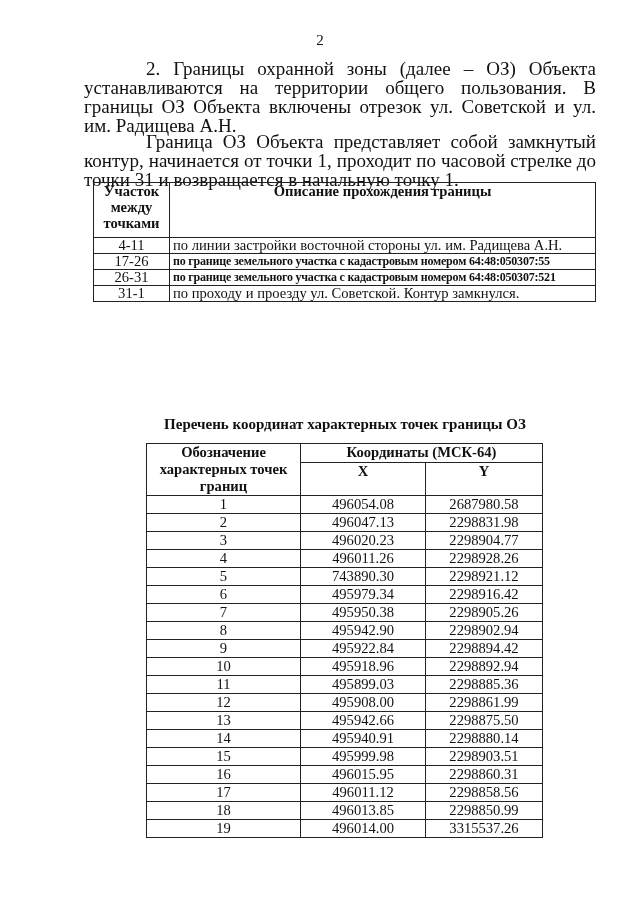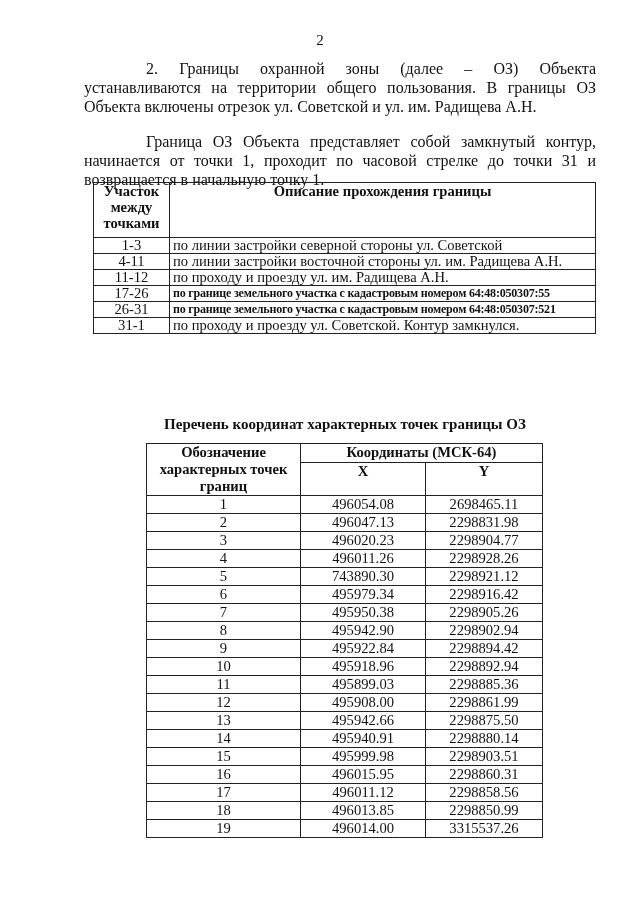--- a/index.html
+++ b/index.html
@@ -1,19 +1,19 @@
 <!DOCTYPE html>
 <html><head>
 <meta charset="utf-8">
 <style>
   html, body { margin: 0; padding: 0; background: #ffffff; }
   body { width: 640px; height: 905px; position: relative; overflow: hidden;
          font-family: "Liberation Serif", "DejaVu Serif", serif; color: #111; }
   .page-num { position: absolute; top: 32px; left: 0; width: 640px; text-align: center; font-size: 15px; }
-  .para { position: absolute; left: 84px; width: 512px; font-size: 16px; line-height: 19px; text-align: justify; margin: 0; }
+  .para { position: absolute; left: 84px; width: 512px; font-size: 19px; line-height: 19px; text-align: justify; margin: 0; }
   .para .indent { display: inline-block; width: 62px; }
   #p1 { top: 59px; }
   #p2 { top: 132px; }
   table { border-collapse: collapse; position: absolute; font-size: 14.6px; }
   td, th { border: 1px solid #222; padding: 0 3px; white-space: nowrap; }
   #t1 { left: 93px; top: 182px; width: 503px; }
   #t1 th { font-weight: bold; vertical-align: top; line-height: 16px; }
   #t1 th.c1 { width: 69px; text-align: center; }
   #t1 td.c1 { text-align: center; }
   #t1 td { height: 15px; line-height: 15px; }
@@ -36,30 +36,22 @@
 
 <table id="t1">
   <thead>
     <tr>
       <th class="c1" style="white-space:normal;height:54px;">Участок между точками</th>
       <th class="c2">Описание прохождения границы</th>
     </tr>
   </thead>
   <tbody id="t1-body">
       <tr>
-        <td class="c1">1-3</td>
-        <td class="c2">по линии застройки северной стороны ул. Советской</td>
-      </tr>
-      <tr>
         <td class="c1">4-11</td>
         <td class="c2">по линии застройки восточной стороны ул. им. Радищева А.Н.</td>
-      </tr>
-      <tr>
-        <td class="c1">11-12</td>
-        <td class="c2">по проходу и проезду ул. им. Радищева А.Н.</td>
       </tr>
       <tr>
         <td class="c1">17-26</td>
         <td class="c2 small">по границе земельного участка с кадастровым номером 64:48:050307:55</td>
       </tr>
       <tr>
         <td class="c1">26-31</td>
         <td class="c2 small">по границе земельного участка с кадастровым номером 64:48:050307:521</td>
       </tr>
       <tr>
@@ -79,21 +71,21 @@
     </tr>
     <tr>
       <th class="cx" style="height:32px;">X</th>
       <th>Y</th>
     </tr>
   </thead>
   <tbody id="t2-body">
       <tr>
         <td>1</td>
         <td>496054.08</td>
-        <td>2698465.11</td>
+        <td>2687980.58</td>
       </tr>
       <tr>
         <td>2</td>
         <td>496047.13</td>
         <td>2298831.98</td>
       </tr>
       <tr>
         <td>3</td>
         <td>496020.23</td>
         <td>2298904.77</td>

